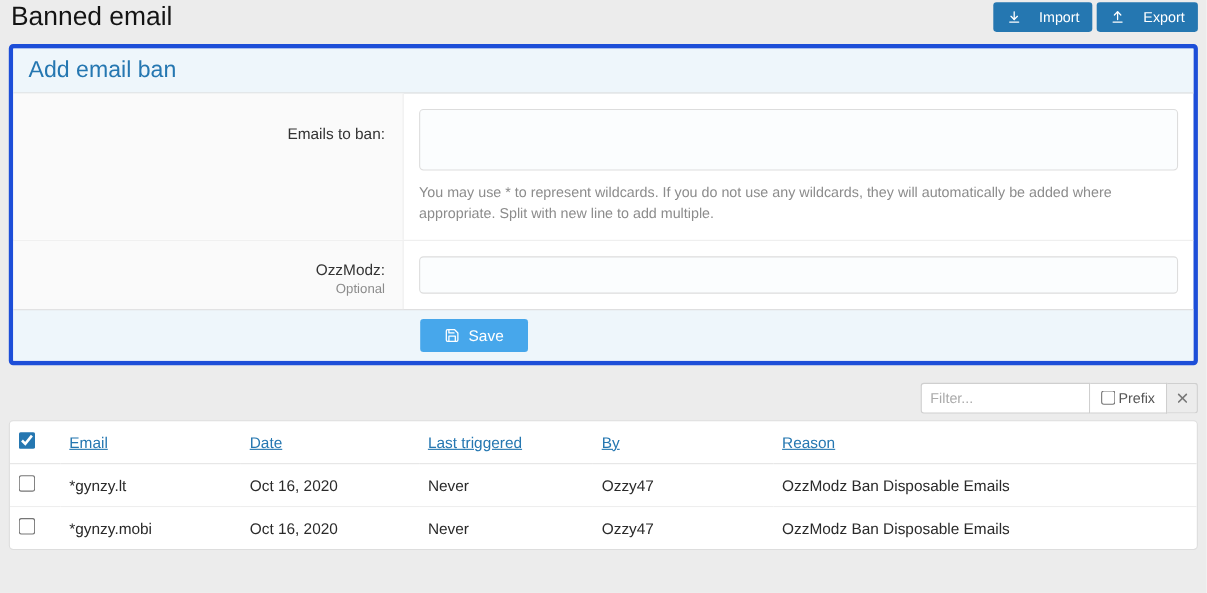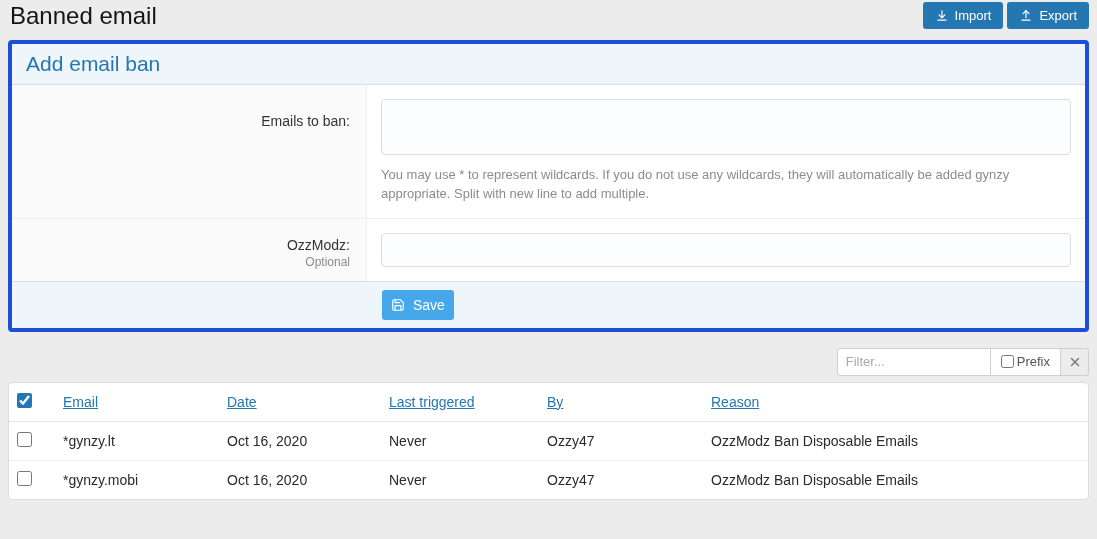--- a/index.html
+++ b/index.html
@@ -26,21 +26,21 @@
   .btn-primary {
     background: #2577b1;
     color: #fff;
     border: none;
     padding: 6px 12px;
     border-radius: 3px;
     font-size: 13px;
     cursor: pointer;
     display: flex;
     align-items: center;
-    gap: 6px;
+    gap: 16px;
   }
   .icon { display: inline-block; width: 14px; height: 14px; }
   .icon svg { width: 100%; height: 100%; display: block; }
 
   .card {
     background: #ffffff;
     border: 4px solid #1d4ed8;
     border-radius: 4px;
     margin: 0 8px 16px 8px;
     overflow: hidden;
@@ -97,21 +97,21 @@
   }
   .card-footer {
     background: #eef6fb;
     border-top: 1px solid #ddd;
     padding: 8px 14px 8px 370px;
   }
   .btn-save {
     background: #47a7eb;
     color: #fff;
     border: none;
-    padding: 7px 9px;
+    padding: 7px 22px;
     border-radius: 3px;
     font-size: 14px;
     cursor: pointer;
     display: inline-flex;
     align-items: center;
     gap: 8px;
   }
 
   .filter-bar {
     display: flex;
@@ -228,21 +228,21 @@
 <div class="card">
   <div class="card-header">Add email ban</div>
 
   <div class="form-body">
     <div class="form-row">
       <div class="form-label-col">
         <span>Emails to ban:</span>
       </div>
       <div class="form-input-col">
         <textarea class="form-control" value="" style=""></textarea>
-        <div class="helptext">You may use * to represent wildcards. If you do not use any wildcards, they will automatically be added gynzy appropriate. Split with new line to add multiple.</div>
+        <div class="helptext">You may use * to represent wildcards. If you do not use any wildcards, they will automatically be added where appropriate. Split with new line to add multiple.</div>
       </div>
     </div>
 
     <div class="form-row">
       <div class="form-label-col" style="padding-top:18px;">
         <span>OzzModz:</span>
         <span class="subtext">Optional</span>
       </div>
       <div class="form-input-col">
         <input type="text" class="form-control" value="" style="">

